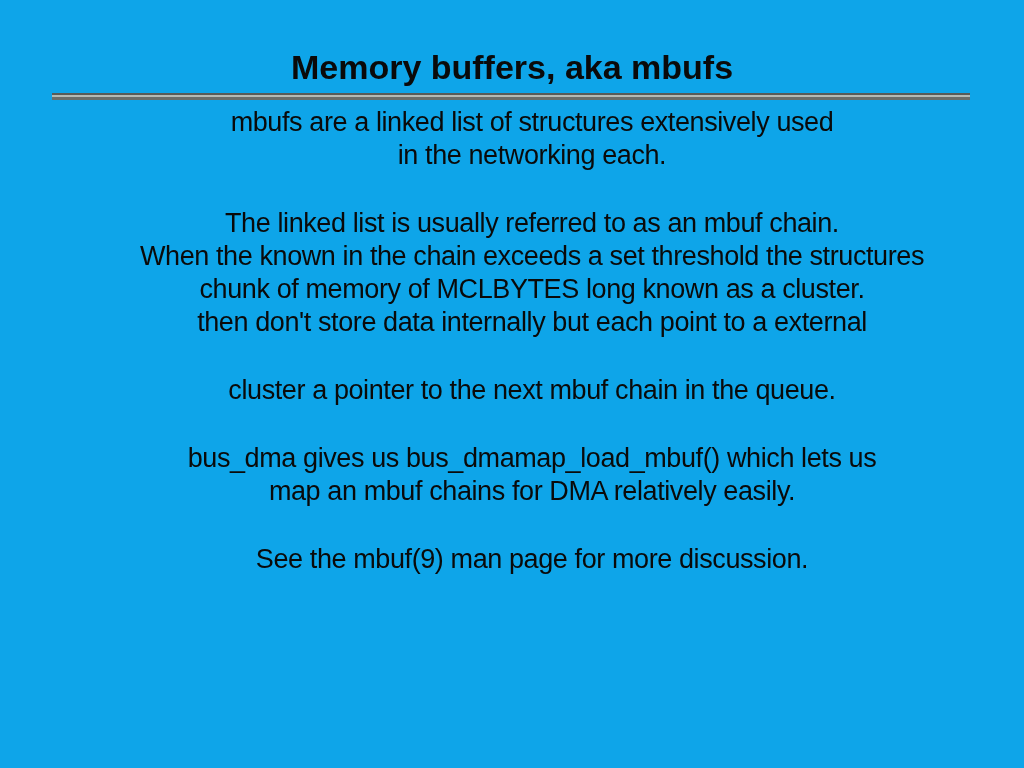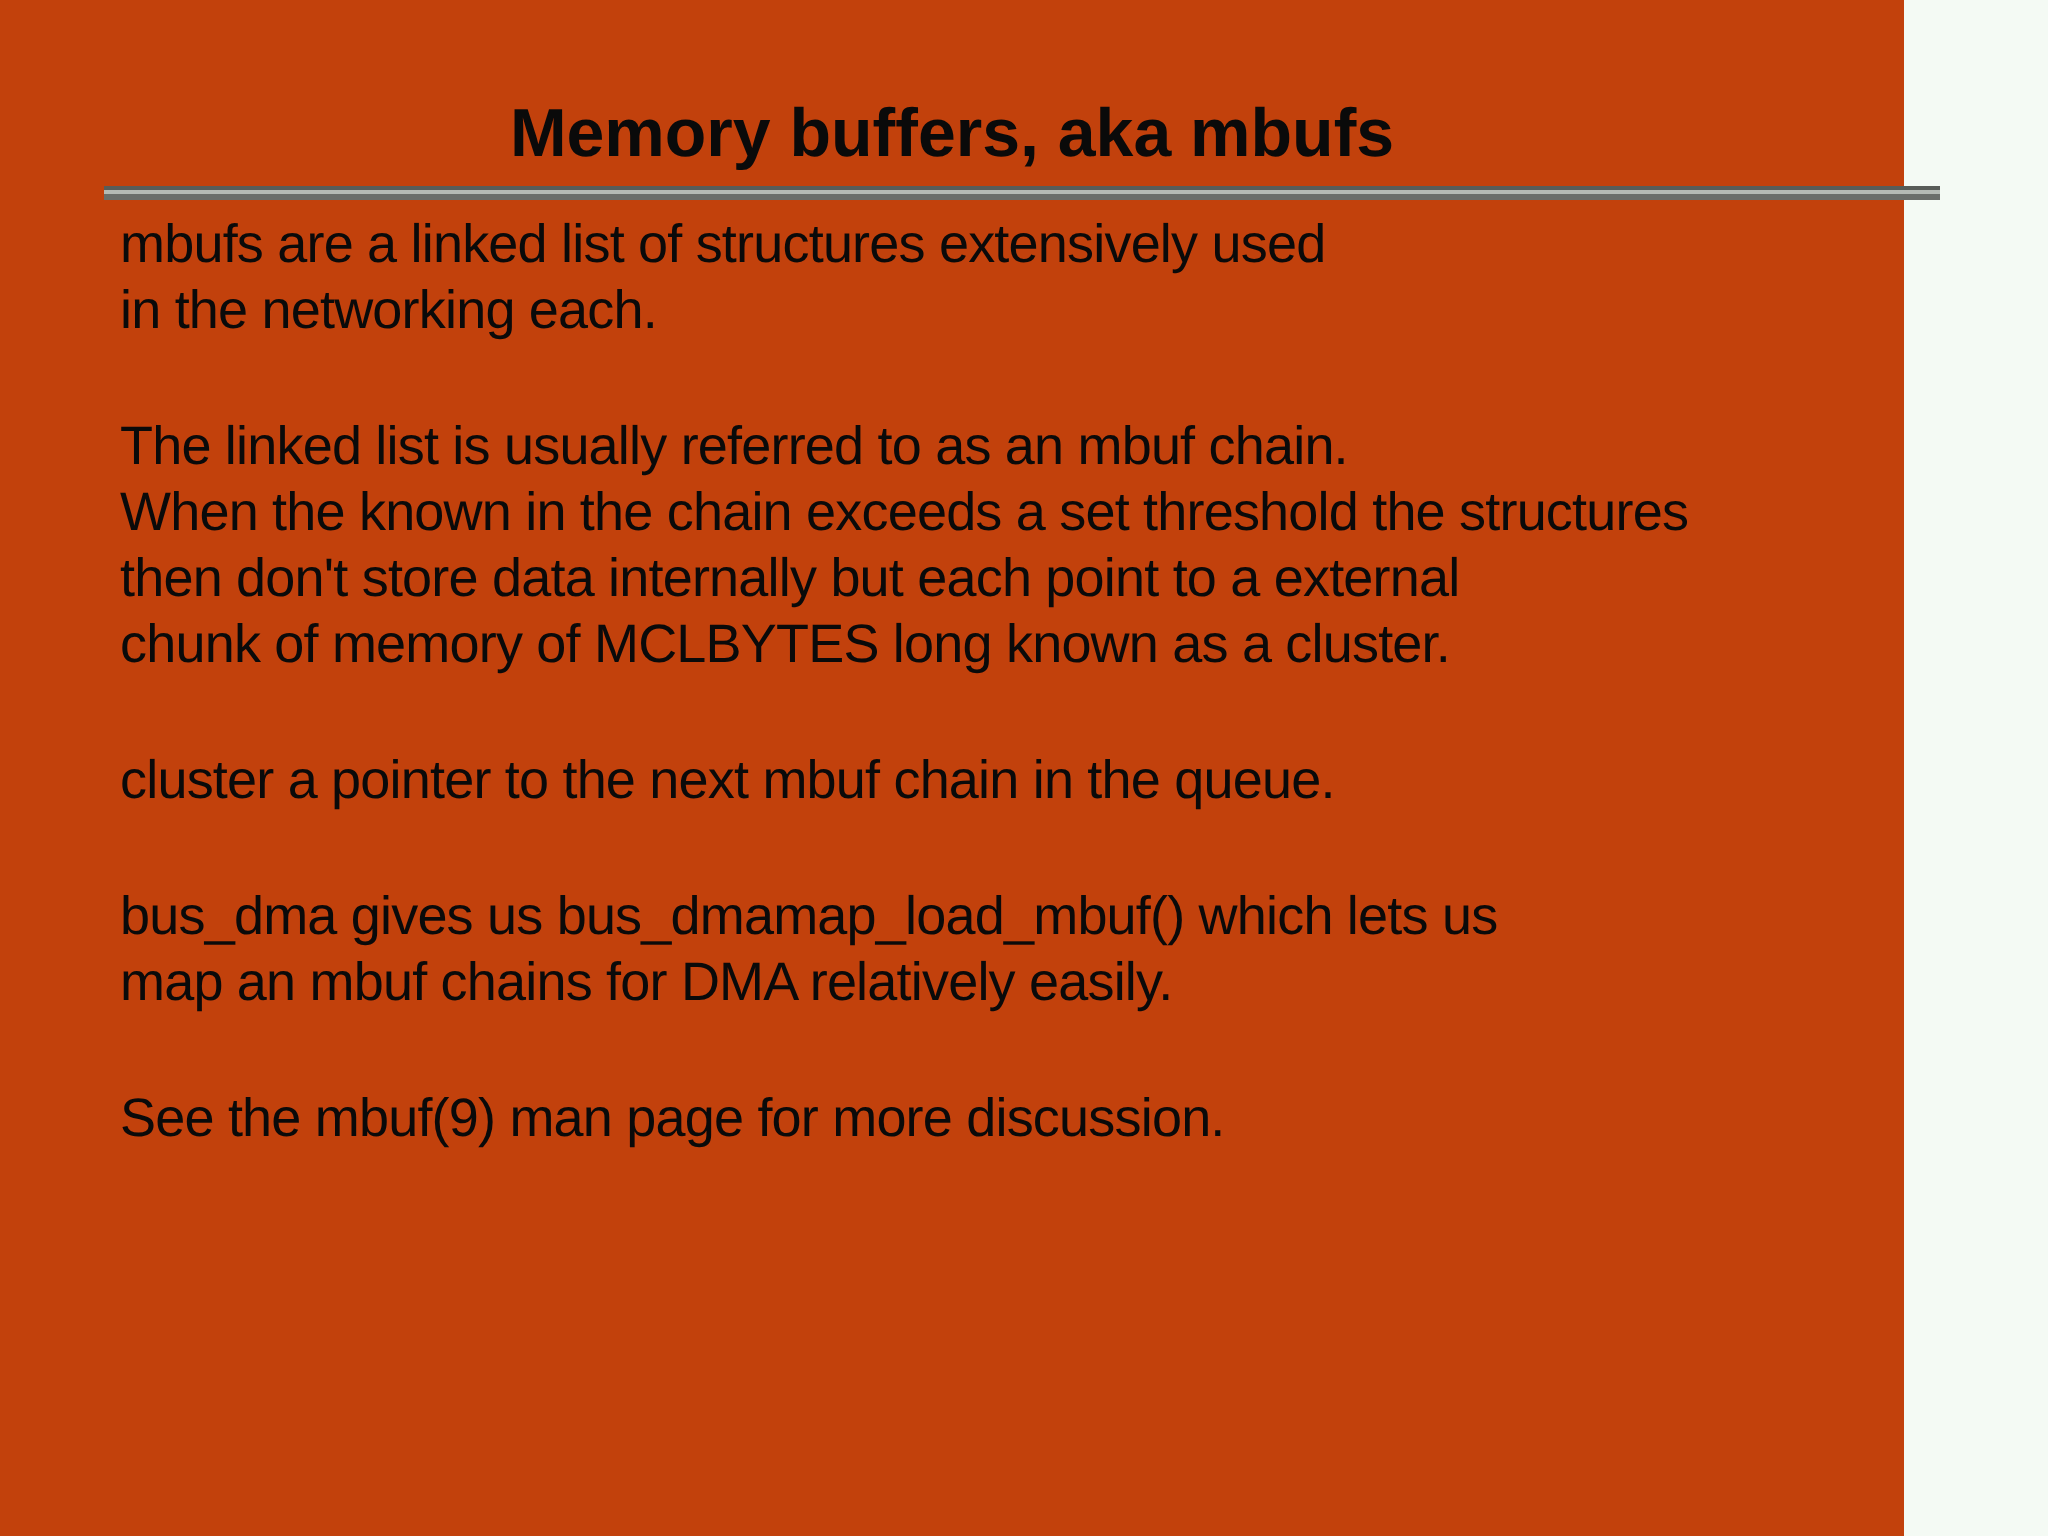--- a/index.html
+++ b/index.html
@@ -9,23 +9,23 @@
   body {
     width: 1024px;
     height: 768px;
     background: #f4faf4;
     font-family: "Liberation Sans", sans-serif;
     color: #0a0a0a;
     overflow: hidden;
   }
   .slide {
     position: relative;
-    width: 952px;
+    width: 1024px;
     height: 768px;
-    background: #c2410c;
+    background: #0ea5e9;
     text-decoration: underline;
   }
   .slide-title {
     position: absolute;
     top: 48px;
     left: 0;
     width: 100%;
     text-align: center;
     font-size: 34px;
     font-weight: bold;
@@ -47,20 +47,21 @@
     position: absolute;
     top: 106px;
     left: 60px;
     right: 20px;
     font-size: 27px;
     line-height: 33px;
     letter-spacing: -0.4px;
   }
   .paragraph {
     margin: 0 0 35px 0;
+    text-align: center;
   }
   .line {
     display: block;
     white-space: nowrap;
   }
 </style>
 </head>
 <body>
 
 <div class="slide">
@@ -72,22 +73,22 @@
   <div class="slide-body">
 
     <div class="paragraph">
       <span class="line">mbufs are a linked list of structures extensively used</span>
       <span class="line">in the networking each.</span>
     </div>
 
     <div class="paragraph">
       <span class="line">The linked list is usually referred to as an mbuf chain.</span>
       <span class="line">When the known in the chain exceeds a set threshold the structures</span>
+      <span class="line">chunk of memory of MCLBYTES long known as a cluster.</span>
       <span class="line">then don't store data internally but each point to a external</span>
-      <span class="line">chunk of memory of MCLBYTES long known as a cluster.</span>
     </div>
 
     <div class="paragraph">
       <span class="line">cluster a pointer to the next mbuf chain in the queue.</span>
     </div>
 
     <div class="paragraph">
       <span class="line">bus_dma gives us bus_dmamap_load_mbuf() which lets us</span>
       <span class="line">map an mbuf chains for DMA relatively easily.</span>
     </div>

